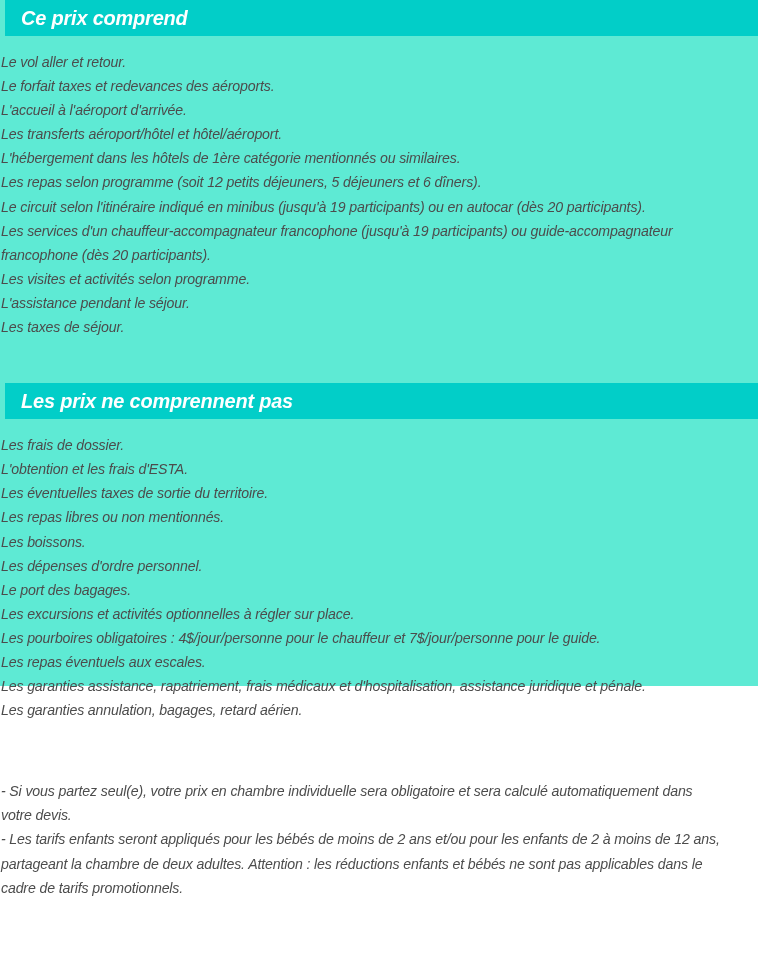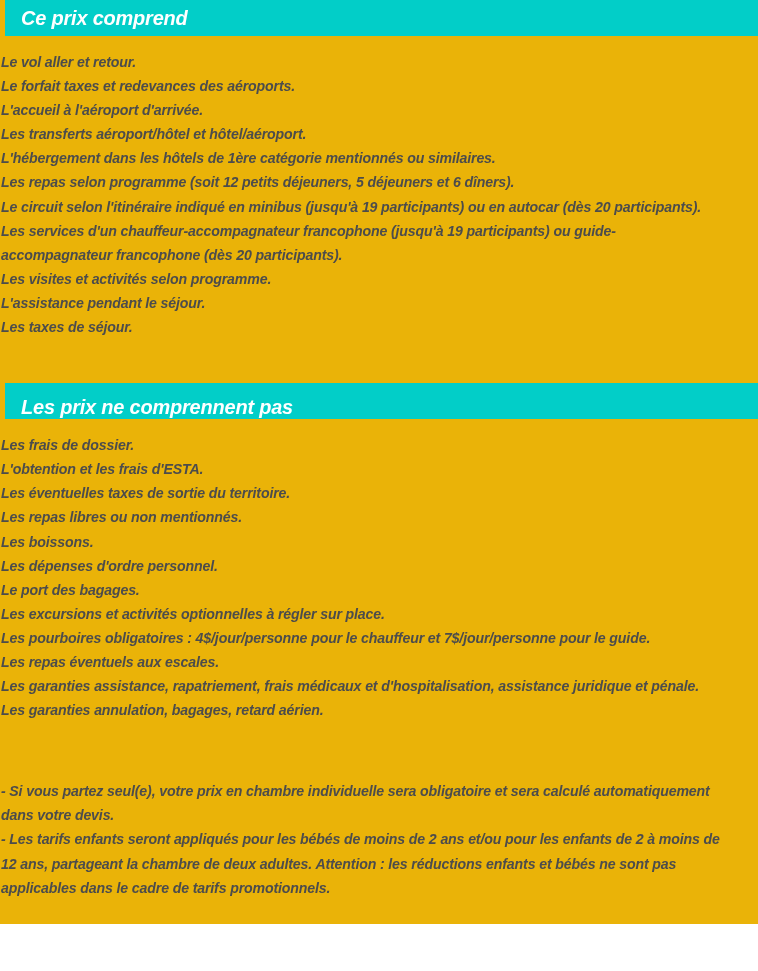--- a/index.html
+++ b/index.html
@@ -11,22 +11,22 @@
   body {
     width: 758px;
     height: 971px;
     overflow: hidden;
     font-family: "Liberation Sans", "DejaVu Sans", sans-serif;
     -webkit-font-smoothing: antialiased;
   }
   .page {
     position: relative;
     width: 758px;
-    height: 924px;
-    background: #eab308;
+    height: 686px;
+    background: #5eead4;
   }
 
   
   .section {
     width: 758px;
   }
   .section-header {
     background: var(--accent, #02cec8);
     margin-left: 5px;
     width: 753px;
@@ -46,21 +46,20 @@
     white-space: nowrap;
     transform: scaleX(0.95);
     transform-origin: left center;
   }
 
   
   .section-body {
     padding: 0;
     margin: 0;
     list-style: none;
-    font-weight: bold;
   }
   .section-body li,
   .section-body p {
     margin: 0;
     padding: 0 12px 0 1px;
     color: #4c4c4c;
     font-style: italic;
     font-size: 14.6px;
     line-height: 24.1px;
     letter-spacing: -0.15px;
@@ -95,21 +94,21 @@
       <li style="color: rgb(76, 76, 76);">Les services d'un chauffeur-accompagnateur francophone (jusqu'à 19 participants) ou guide-accompagnateur francophone (dès 20 participants).</li>
       <li style="color: rgb(76, 76, 76);">Les visites et activités selon programme.</li>
       <li style="color: rgb(76, 76, 76);">L'assistance pendant le séjour.</li>
       <li style="color: rgb(76, 76, 76);">Les taxes de séjour.</li>
     </ul>
   </div>
 
   <div class="gap-between-sections-1"></div>
 
   <div class="section">
-    <div class="section-header" style="background: rgb(2, 206, 200); align-items: flex-end;">
+    <div class="section-header" style="background: rgb(2, 206, 200);">
       <span class="title" style="color: rgb(255, 255, 255);">Les prix ne comprennent pas</span>
     </div>
     <div class="gap-after-header"></div>
     <ul class="section-body">
       <li style="color: rgb(76, 76, 76);">Les frais de dossier.</li>
       <li style="color: rgb(76, 76, 76);">L'obtention et les frais d'ESTA.</li>
       <li style="color: rgb(76, 76, 76);">Les éventuelles taxes de sortie du territoire.</li>
       <li style="color: rgb(76, 76, 76);">Les repas libres ou non mentionnés.</li>
       <li style="color: rgb(76, 76, 76);">Les boissons.</li>
       <li style="color: rgb(76, 76, 76);">Les dépenses d'ordre personnel.</li>

